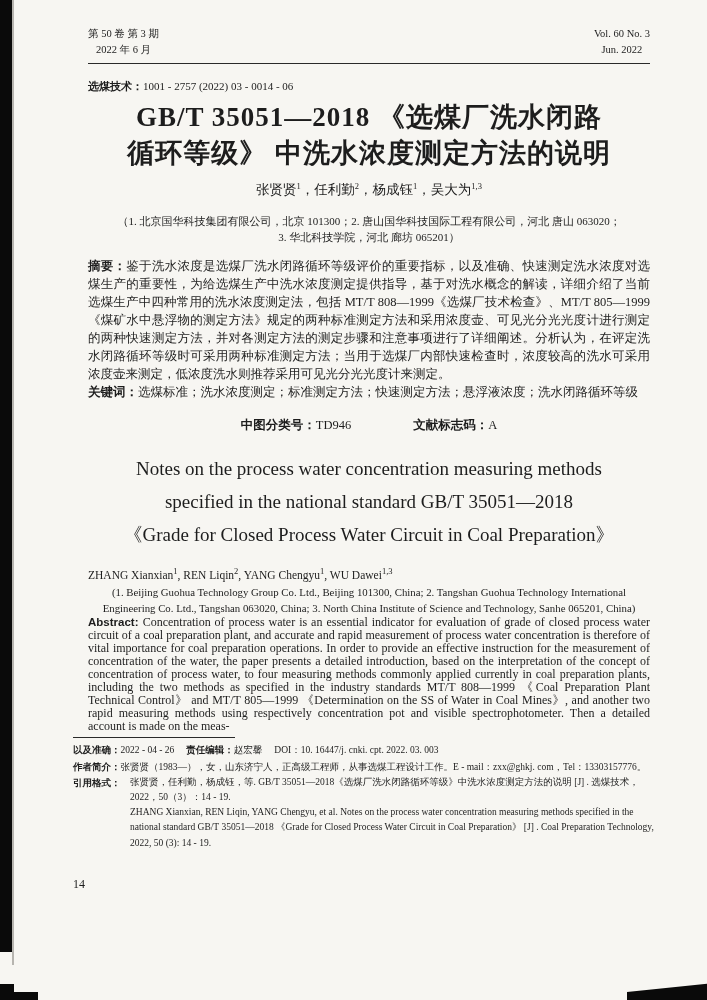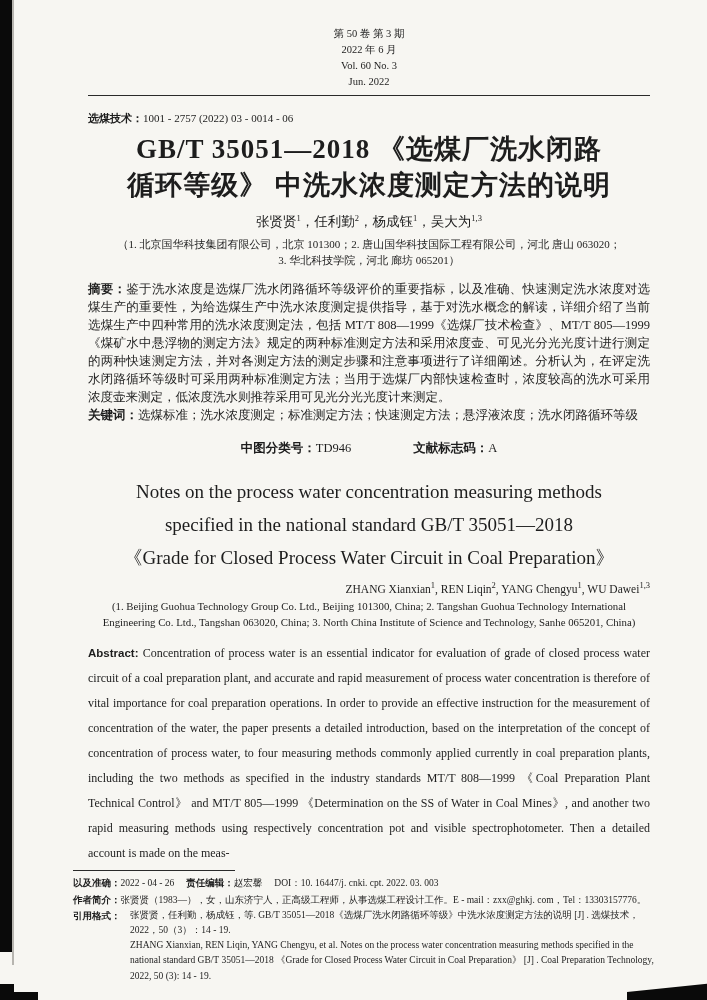--- a/index.html
+++ b/index.html
@@ -16,51 +16,51 @@
   .scan-left{position:absolute;left:0;top:0;width:12px;height:952px;background:#0a0a0a;}
   .scan-left-shadow{position:absolute;left:12px;top:0;width:2px;height:965px;background:#b7b5b0;}
   .scan-bl-1{position:absolute;left:0;top:984px;width:14px;height:16px;background:#0a0a0a;}
   .scan-bl-2{position:absolute;left:14px;top:992px;width:24px;height:8px;background:#0a0a0a;}
   .scan-br{position:absolute;right:0;top:982px;width:80px;height:18px;background:#0a0a0a;
            clip-path:polygon(0 55%,100% 10%,100% 100%,0 100%);}
 
   .content{position:absolute;left:88px;top:26px;width:562px;}
 
   
-  .masthead{display:flex;justify-content:space-between;align-items:center;
-            border-bottom:1.5px solid #2a2a2a;padding-bottom:5px;flex-direction:column;}
+  .masthead{display:flex;justify-content:space-between;align-items:flex-start;
+            border-bottom:1.5px solid #2a2a2a;padding-bottom:5px;}
   .mast-col{font-size:10.5px;line-height:16px;}
   .mast-left{text-align:center;}
   .mast-center{text-align:center;}
   .mast-right{text-align:center;}
   .journal-cn{display:block;font-size:13.5px;letter-spacing:17px;margin-right:-17px;
               font-weight:500;line-height:17px;}
   .journal-en{display:block;font-size:10.5px;word-spacing:7px;letter-spacing:.5px;line-height:17px;}
 
   .article-id{margin-top:15px;font-size:11px;}
   .label-hei{font-family:"Liberation Sans","DejaVu Sans",sans-serif;font-weight:bold;}
 
   
   .title-cn{margin-top:5px;text-align:center;font-size:27px;font-weight:bold;line-height:36px;
             letter-spacing:1px;}
   .authors-cn{margin-top:9px;text-align:center;font-size:13.5px;}
   .authors-cn sup,.authors-en sup{font-size:8.5px;}
-  .affil-cn{margin-top:5px;text-align:center;font-size:11px;line-height:16.5px;}
+  .affil-cn{margin-top:14px;text-align:center;font-size:11px;line-height:16.5px;}
 
   
   .abs-cn{margin-top:11px;font-size:12.5px;line-height:18px;text-align:justify;}
   .kw-cn{font-size:12.5px;line-height:18px;text-align:justify;}
   .clc-row{font-size:12.5px;line-height:19px;margin-top:15px;text-align:center;}
   .clc-gap{display:inline-block;width:62px;}
 
   
   .title-en{margin-top:17px;text-align:center;font-size:19px;line-height:33px;}
-  .authors-en{margin-top:7px;text-align:right;font-size:11.5px;}
+  .authors-en{margin-top:16px;text-align:left;font-size:11.5px;}
   .affil-en{margin-top:4px;text-align:center;font-size:10.8px;line-height:15.5px;}
-  .abs-en{margin-top:11px;font-size:12px;line-height:25px;text-align:justify;}
+  .abs-en{font-size:12px;line-height:13px;text-align:justify;}
   .abs-en .label-hei{font-size:11.5px;}
 
   
   .footnote{margin-left:-15px;margin-top:4px;width:585px;font-size:9.5px;line-height:15.2px;}
   .fn-divider{width:162px;border-top:1px solid #2a2a2a;margin-bottom:4px;}
   .fn-row{white-space:normal;}
   .fn-sp{display:inline-block;width:12px;}
   .cite-row{position:relative;padding-left:57px;}
   .cite-label{position:absolute;left:0;top:0;}
   .page-number{margin-top:26px;margin-left:-15px;font-size:12px;}

